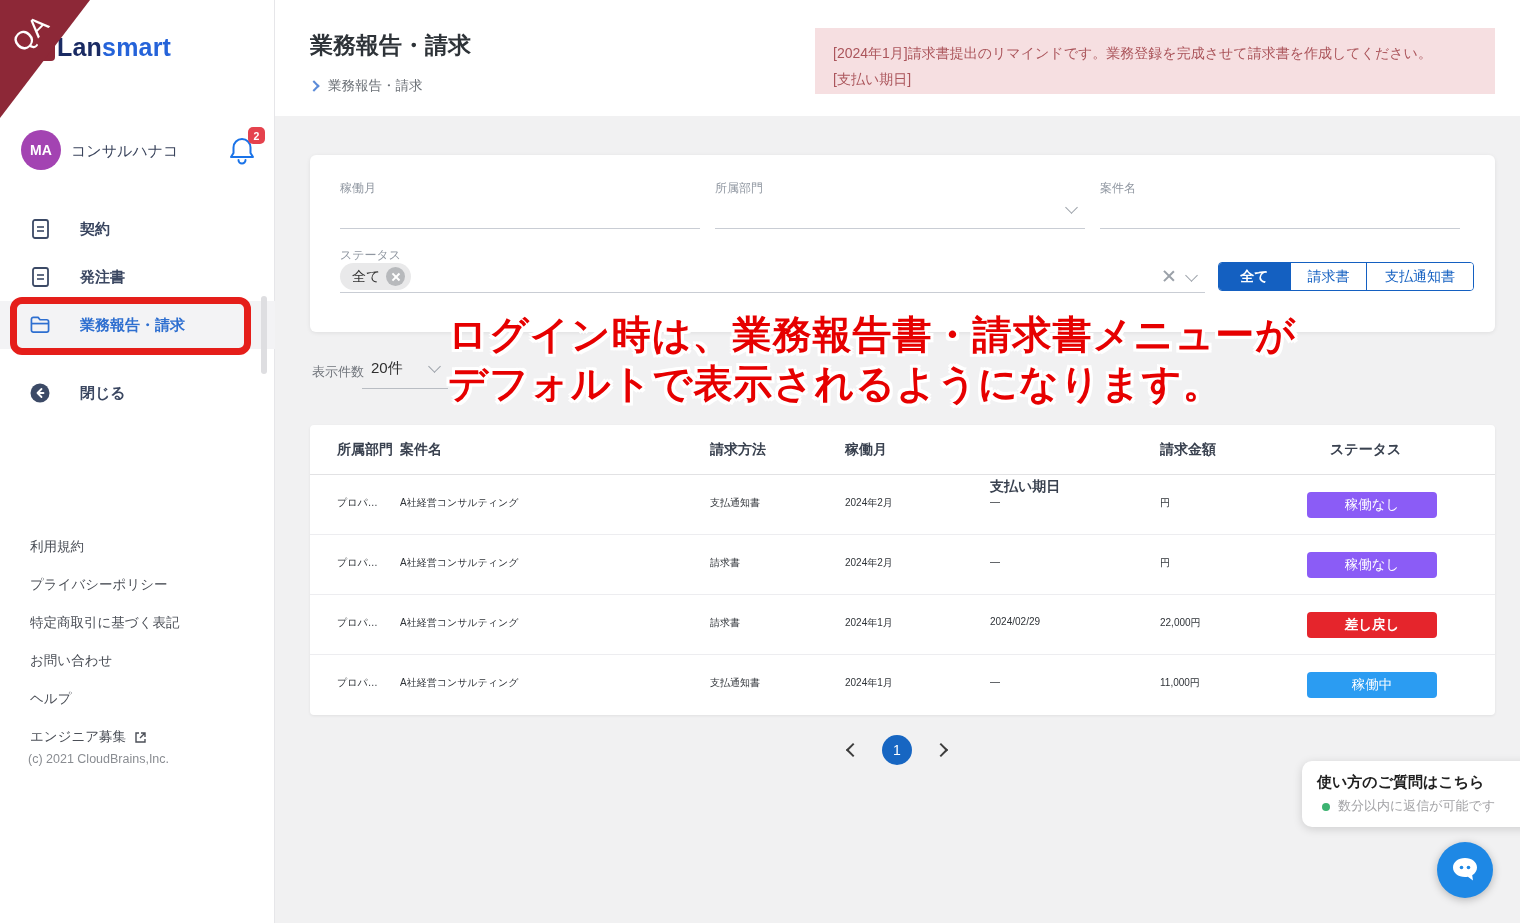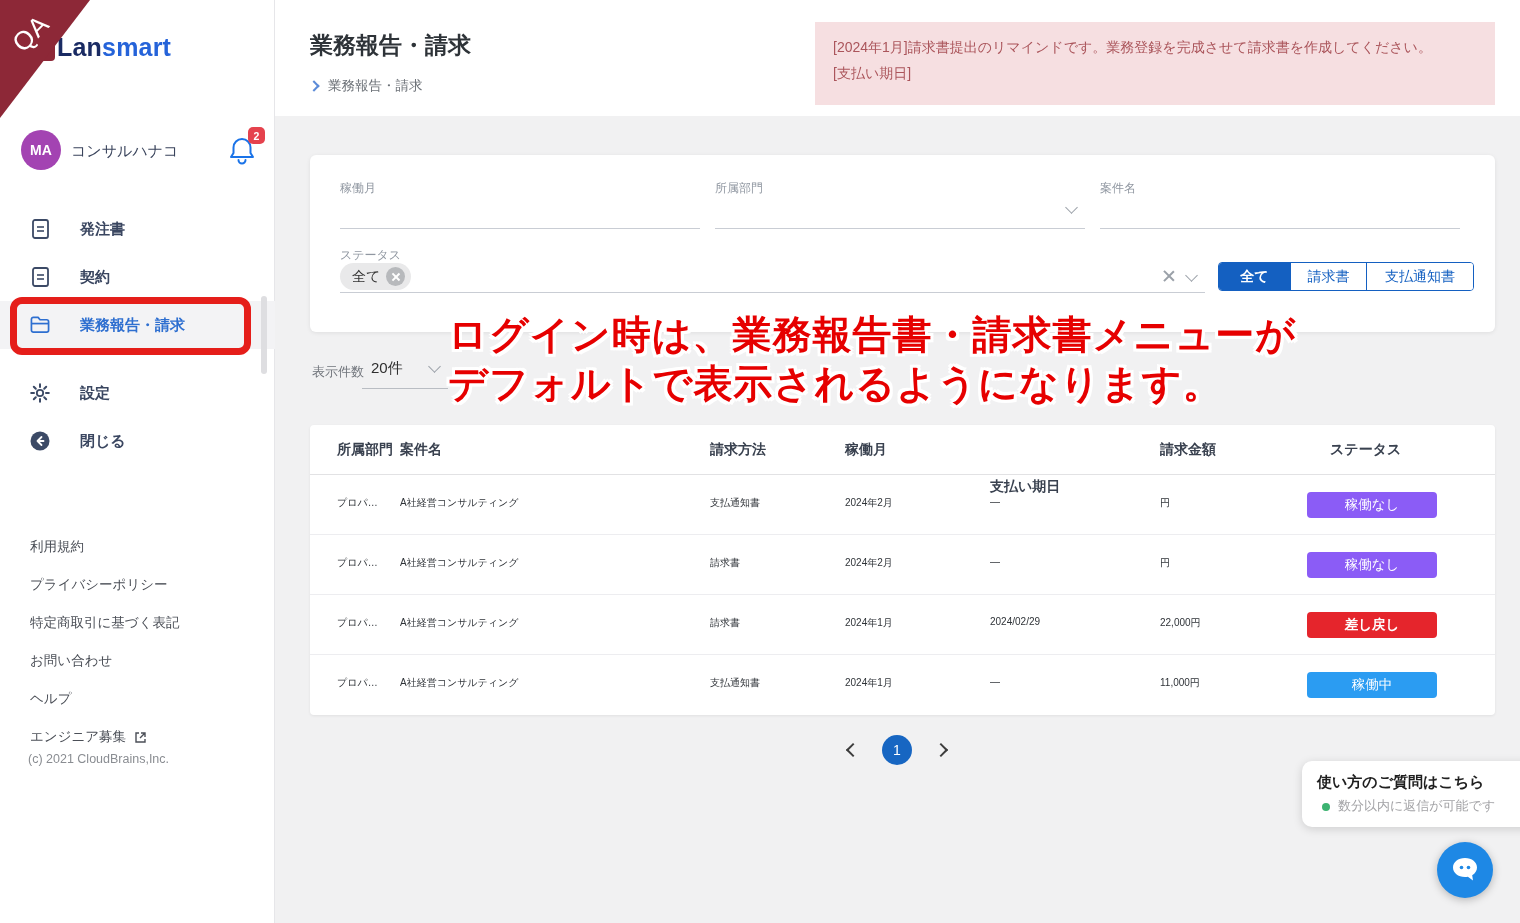--- a/index.html
+++ b/index.html
@@ -38,21 +38,21 @@
   .foot-link.with-icon { display:flex; align-items:center; gap:8px; }
   .copyright { position:absolute; left:28px; top:752px; font-size:12.5px; color:#8a8d92; }
 
   
   .header-band { position:absolute; left:275px; top:0; width:1245px; height:116px; background:#ffffff; }
   .page-title { position:absolute; left:310px; top:30px; font-size:23px; font-weight:700; color:#2e3338; }
   .breadcrumb { position:absolute; left:310px; top:77px; display:flex; align-items:center; gap:10px; }
   .bc-chev { width:8px; height:8px; border-right:2px solid #5b8bd8; border-top:2px solid #5b8bd8; transform:rotate(45deg); }
   .bc-text { font-size:13.5px; color:#6d7278; }
 
-  .banner { position:absolute; left:815px; top:22px; width:680px; height:83px; background:#f6dfe1; padding:13px 18px; z-index:2; }
+  .banner { position:absolute; left:815px; top:28px; width:680px; height:66px; background:#f6dfe1; padding:13px 18px; z-index:2; }
   .banner div { font-size:14px; color:#ab555b; line-height:1.85; }
 
   
   .filter-card { position:absolute; left:310px; top:155px; width:1185px; height:177px; background:#ffffff; border-radius:6px; box-shadow:0 1px 4px rgba(0,0,0,0.08); }
   .f-label { position:absolute; font-size:12px; color:#9097a1; }
   .f-underline { position:absolute; height:1px; background:#c9cdd4; }
   .f-input { position:absolute; border:none; outline:none; background:transparent; font-size:14px; color:#333; height:24px; }
   .chev-down { width:9px; height:9px; border-right:1.8px solid #9aa0a8; border-bottom:1.8px solid #9aa0a8; transform:rotate(45deg); position:absolute; cursor:pointer; }
   .chip { position:absolute; left:30px; top:108px; height:27px; background:#e9e9ea; border-radius:14px; display:flex; align-items:center; padding:0 6px 0 12px; gap:6px; }
   .chip-label { font-size:14px; color:#333; }
@@ -132,60 +132,42 @@
 
     <div class="menu">
       <div class="menu-item">
         <span class="mi-icon">
           <svg width="17" height="20" viewBox="0 0 17 20">
               <rect x="1" y="1" width="15" height="18" rx="2" fill="none" stroke="#3c4a66" stroke-width="1.8"></rect>
               <line x1="5" y1="8" x2="12" y2="8" stroke="#3c4a66" stroke-width="1.6"></line>
               <line x1="5" y1="12" x2="12" y2="12" stroke="#3c4a66" stroke-width="1.6"></line>
             </svg>
         </span>
-        <span class="mi-label">発注書</span>
+        <span class="mi-label">契約</span>
       </div>
       <div class="menu-item">
         <span class="mi-icon">
           <svg width="17" height="20" viewBox="0 0 17 20">
               <rect x="1" y="1" width="15" height="18" rx="2" fill="none" stroke="#3c4a66" stroke-width="1.8"></rect>
               <line x1="5" y1="8" x2="12" y2="8" stroke="#3c4a66" stroke-width="1.6"></line>
               <line x1="5" y1="12" x2="12" y2="12" stroke="#3c4a66" stroke-width="1.6"></line>
             </svg>
         </span>
-        <span class="mi-label">契約</span>
+        <span class="mi-label">発注書</span>
       </div>
       <div class="menu-item active">
         <span class="mi-icon">
           <svg width="21" height="18" viewBox="0 0 21 18">
               <path d="M1.5 3 a2 2 0 0 1 2-2 h5 l2 2.5 h7 a2 2 0 0 1 2 2 v9 a2 2 0 0 1 -2 2 h-14 a2 2 0 0 1 -2-2 z" fill="none" stroke="#2e6fd0" stroke-width="1.8" stroke-linejoin="round"></path>
               <line x1="1.5" y1="7.5" x2="19.5" y2="7.5" stroke="#2e6fd0" stroke-width="1.8"></line>
             </svg>
         </span>
         <span class="mi-label">業務報告・請求</span>
       </div>
       <div class="menu-gap"></div>
-      <div class="menu-item">
-        <span class="mi-icon">
-          <svg width="20" height="20" viewBox="0 0 20 20">
-              <circle cx="10" cy="10" r="3.2" fill="none" stroke="#3c4a66" stroke-width="1.8"></circle>
-              <g stroke="#3c4a66" stroke-width="2" stroke-linecap="round">
-                <line x1="10" y1="1.2" x2="10" y2="4"></line>
-                <line x1="10" y1="16" x2="10" y2="18.8"></line>
-                <line x1="1.2" y1="10" x2="4" y2="10"></line>
-                <line x1="16" y1="10" x2="18.8" y2="10"></line>
-                <line x1="3.8" y1="3.8" x2="5.8" y2="5.8"></line>
-                <line x1="14.2" y1="14.2" x2="16.2" y2="16.2"></line>
-                <line x1="3.8" y1="16.2" x2="5.8" y2="14.2"></line>
-                <line x1="14.2" y1="5.8" x2="16.2" y2="3.8"></line>
-              </g>
-            </svg>
-        </span>
-        <span class="mi-label">設定</span>
-      </div>
       <div class="menu-item">
         <span class="mi-icon">
           <svg width="20" height="20" viewBox="0 0 20 20">
               <circle cx="10" cy="10" r="9.5" fill="#3c4a66"></circle>
               <path d="M11.5 6 L7.5 10 L11.5 14 M7.5 10 H13.5" fill="none" stroke="#fff" stroke-width="1.8" stroke-linecap="round" stroke-linejoin="round"></path>
             </svg>
         </span>
         <span class="mi-label">閉じる</span>
       </div>
     </div>

